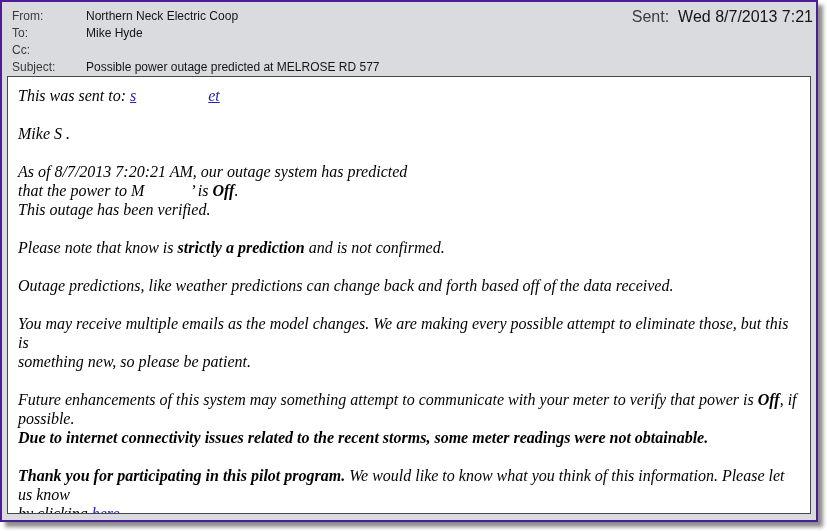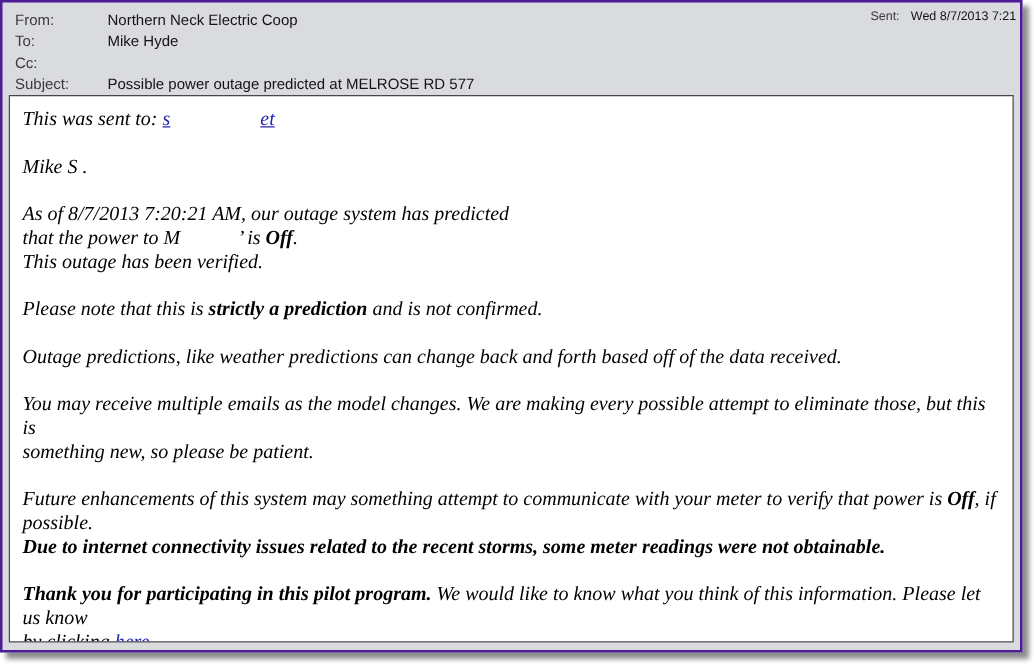--- a/index.html
+++ b/index.html
@@ -20,21 +20,21 @@
   .mail-header {
     position:relative;
     padding:6px 0 0 10px;
     height:66px;
   }
   .hrow { line-height:17px; font-size:12px; white-space:nowrap; }
   .hlabel { display:inline-block; width:74px; color:#3b3b3b; }
   .hvalue { color:#141414; }
   .sent-block {
     position:absolute; top:6px; right:3px;
-    font-size:10px; white-space:nowrap;
+    font-size:16px; white-space:nowrap;
   }
   .sent-label { color:#3b3b3b; margin-right:9px; }
   .sent-value { color:#141414; }
   
   .msg-body {
     position:absolute; left:5px; right:5px; top:74px; bottom:6px;
     background:#ffffff;
     border:1px solid #474747;
     padding:9px 10px 0 10px;
     font-family:"Liberation Serif", serif;
@@ -78,21 +78,21 @@
 
     <p>Mike S .</p>
 
     <p>
       <span>As of 8/7/2013 7:20:21 AM, our outage system has predicted</span><br>
       <span>that the power to M</span><span class="gap-name"></span><span>’ is </span><b>Off</b><span>.</span><br>
       <span>This outage has been verified.</span>
     </p>
 
     <p>
-      <span>Please note that this is </span><b>strictly a prediction</b><span> and is not confirmed.</span>
+      <span>Please note that know is </span><b>strictly a prediction</b><span> and is not confirmed.</span>
     </p>
 
     <p>Outage predictions, like weather predictions can change back and forth based off of the data received.</p>
 
     <p>
       <span>You may receive multiple emails as the model changes. We are making every possible attempt to eliminate those, but this is</span><br>
       <span>something new, so please be patient.</span>
     </p>
 
     <p>

